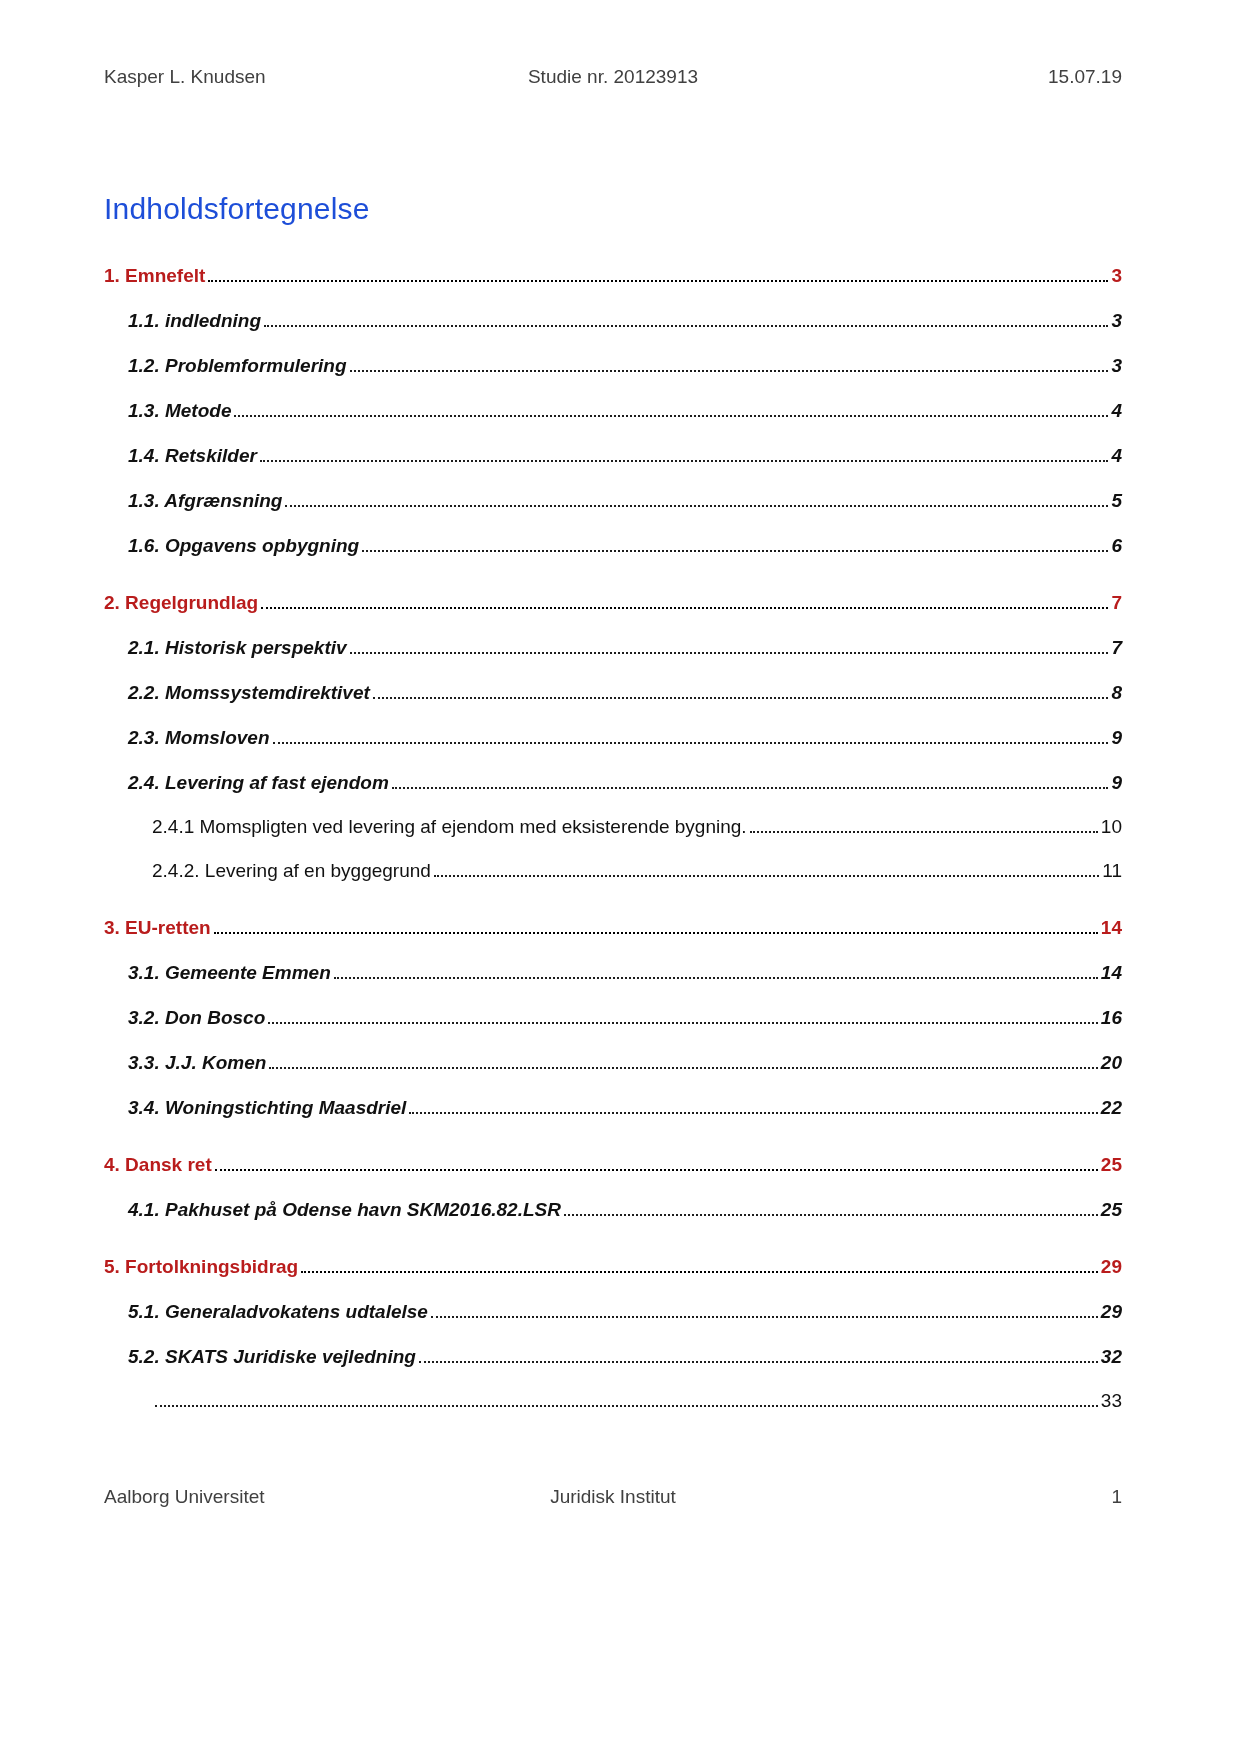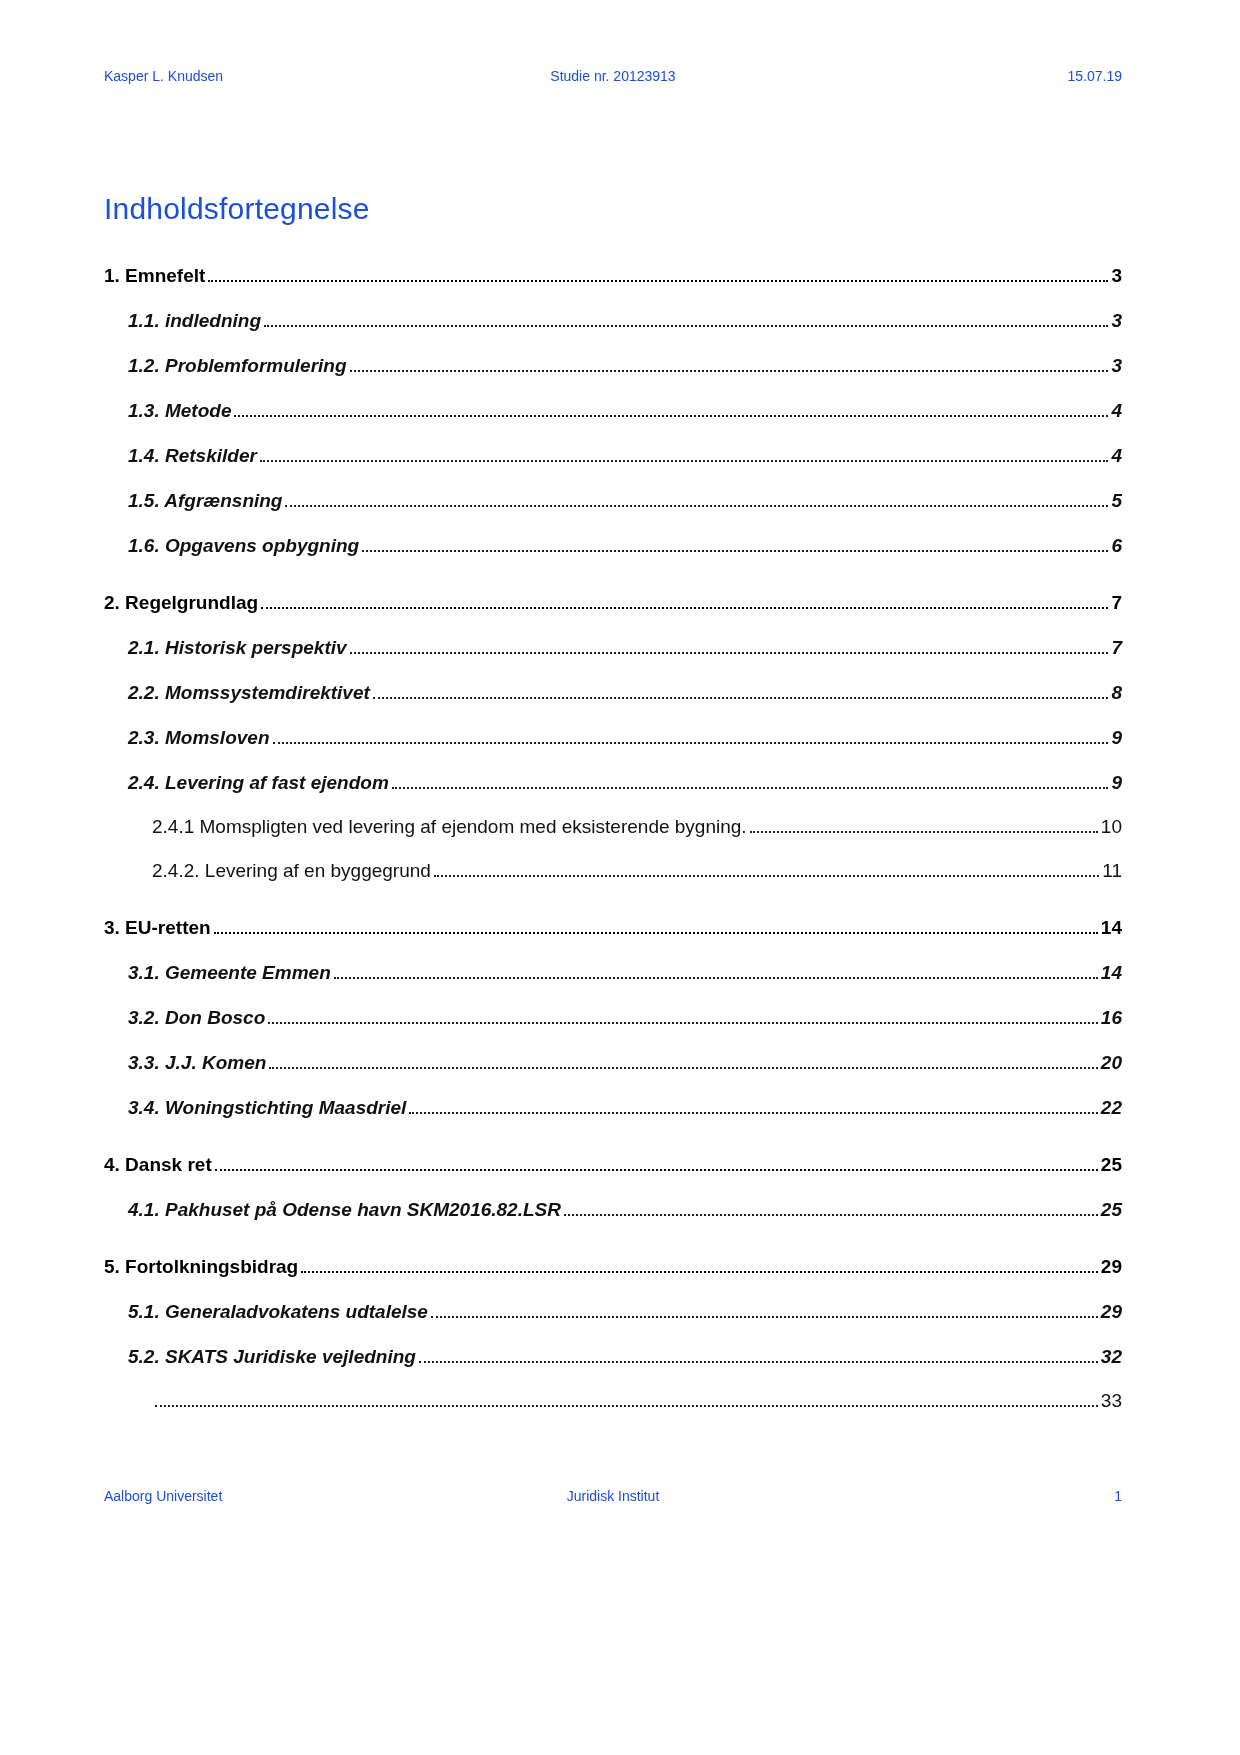--- a/index.html
+++ b/index.html
@@ -11,23 +11,23 @@
     background: #ffffff;
     box-sizing: border-box;
     padding: 66px 118px 56px 104px;
     font-family: "Liberation Sans", "DejaVu Sans", sans-serif;
     color: #111;
     overflow: hidden;
   }
   .doc-header, .doc-footer {
     display: flex;
     align-items: flex-end;
-    font-size: 14px;
+    font-size: 19px;
     line-height: 21px;
-    color: #1d4ed8;
+    color: #404040;
   }
   .doc-header .left, .doc-footer .left { flex: 1; text-align: left; }
   .doc-header .center, .doc-footer .center { flex: 1; text-align: center; }
   .doc-header .right, .doc-footer .right { flex: 1; text-align: right; }
   .doc-title {
     margin: 102px 0 12px 0;
     font-size: 30px;
     font-weight: 400;
     line-height: 40px;
     letter-spacing: 0.2px;
@@ -42,21 +42,21 @@
   }
   .toc-row .toc-label { white-space: nowrap; }
   .toc-row .leader {
     flex: 1 1 auto;
     margin: 0 3px;
     margin-bottom: 4px;
     border-bottom: 2px dotted #1c1c1c;
     min-width: 20px;
   }
   .toc-row .toc-page { white-space: nowrap; }
-  .toc-row.level-1 { font-weight: 700; color: #000000; margin-top: 36px; }
+  .toc-row.level-1 { font-weight: 700; color: #b91c1c; margin-top: 36px; }
   .toc-row.level-1 .leader { border-bottom: 2px dotted #000; margin-bottom: 4px; }
   .toc-row.level-2 { font-style: italic; font-weight: 700; margin-top: 24px; padding-left: 24px; }
   .toc-row.level-3 { font-style: normal; font-weight: 400; margin-top: 23px; padding-left: 48px; }
   .doc-footer { margin-top: 75px; gap: 6px; }
 </style>
 </head>
 <body>
 
 <div class="page">
 
@@ -93,21 +93,21 @@
       <span class="toc-page">4</span>
     </div>
 
     <div class="toc-row level-2">
       <span class="toc-label">1.4. Retskilder</span>
       <span class="leader"></span>
       <span class="toc-page">4</span>
     </div>
 
     <div class="toc-row level-2">
-      <span class="toc-label">1.5. Afgrænsning</span>
+      <span class="toc-label">1.3. Afgrænsning</span>
       <span class="leader"></span>
       <span class="toc-page">5</span>
     </div>
 
     <div class="toc-row level-2">
       <span class="toc-label">1.6. Opgavens opbygning</span>
       <span class="leader"></span>
       <span class="toc-page">6</span>
     </div>
 

